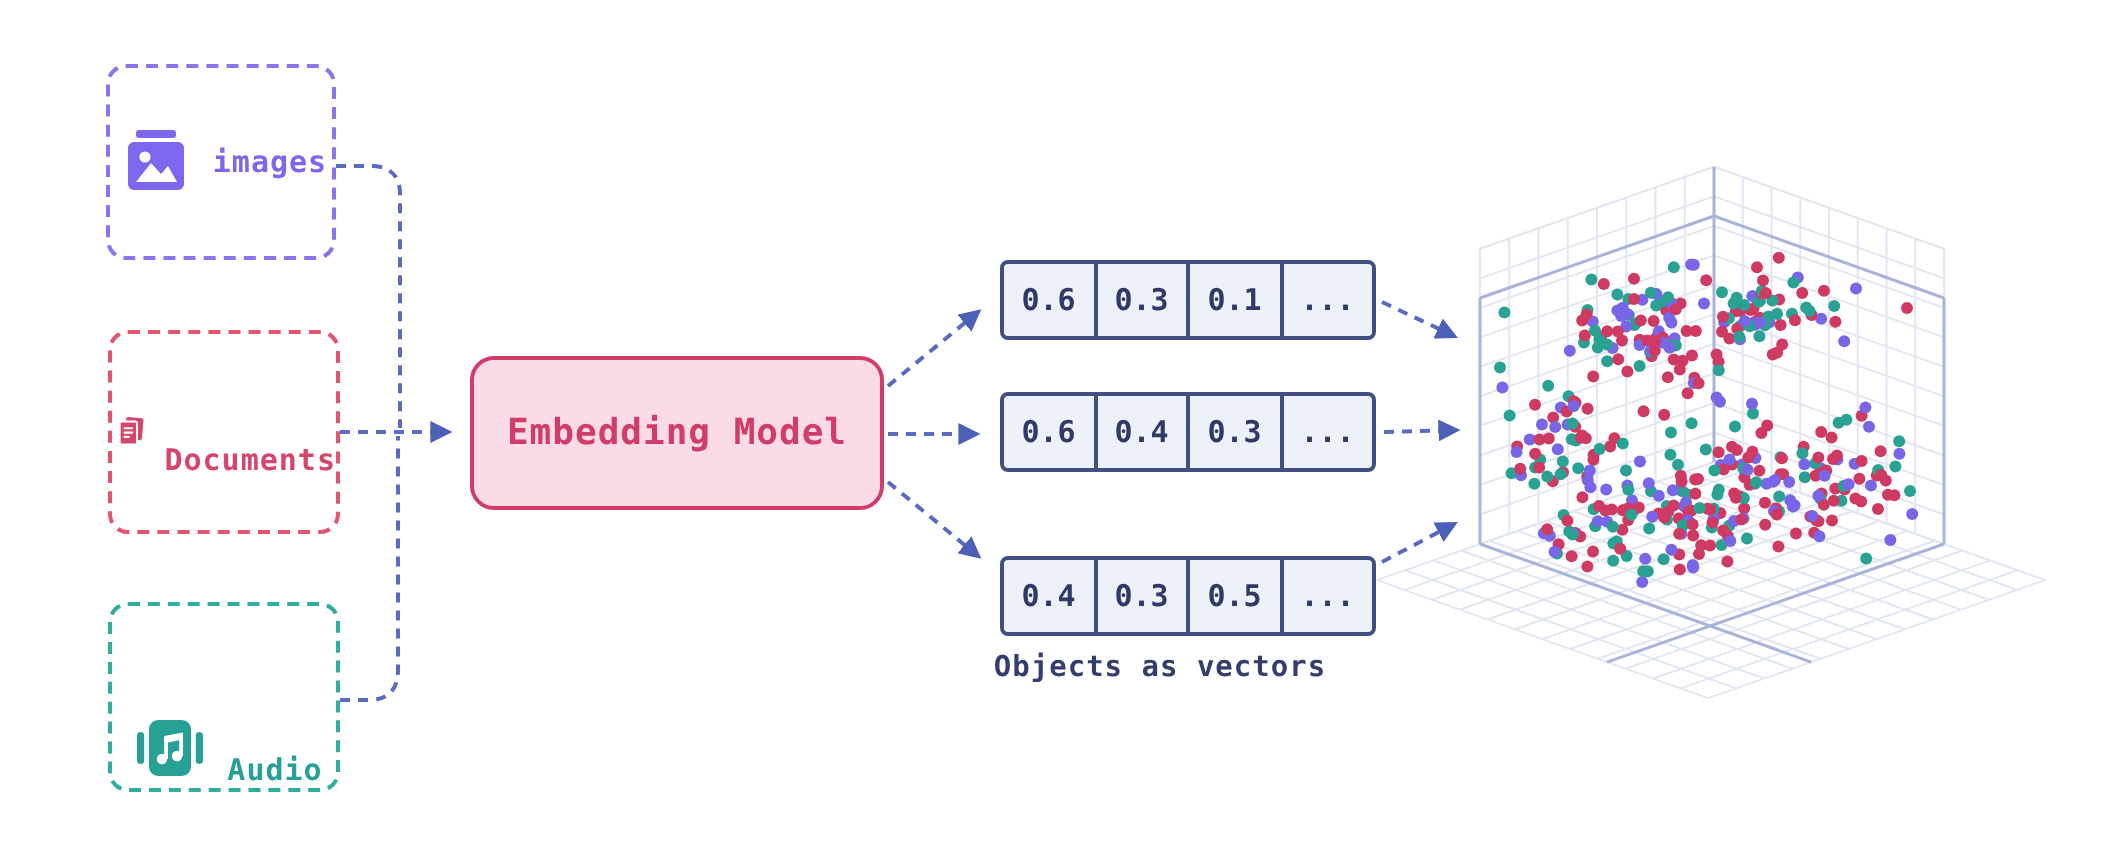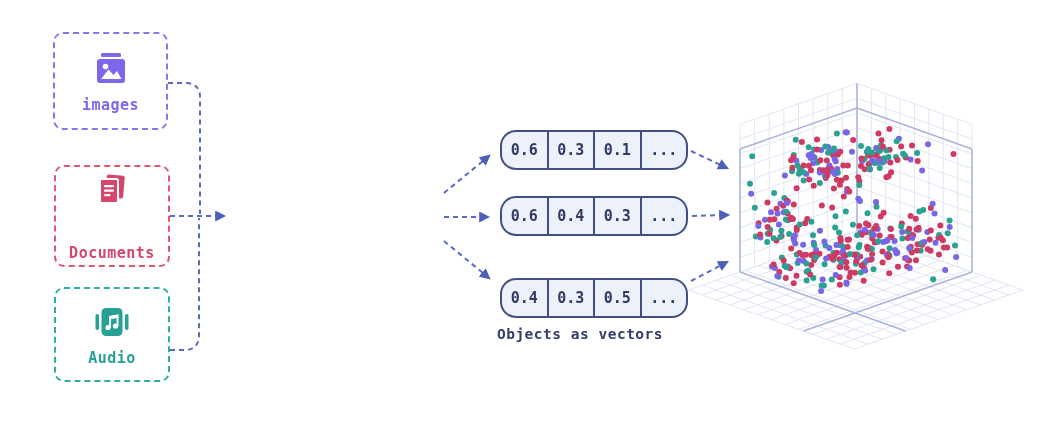--- a/index.html
+++ b/index.html
@@ -2,39 +2,39 @@
 <html style="--background: #ffffff; --connector: #5a6ac0; --arrowhead: #4c60b8; --purple: #7b68ee; --purple_border: #8578ef; --pink: #d6466b; --pink_border: #e0556f; --teal: #27a195; --teal_border: #2fae9f; --model_fill: #fbdce6; --model_stroke: #d23c69; --cell_fill: #edf1f9; --cell_stroke: #414e80; --cell_text: #2f3a66; --caption_text: #343d6b;"><head>
 <meta charset="utf-8">
 <style>
   html,body{margin:0;padding:0;background:#fff;}
   .canvas{
     position:relative;width:1060px;height:422px;background:var(--background,#fff);
     font-family:"DejaVu Sans Mono","Liberation Mono",monospace;overflow:hidden;
   }
   .layer{position:absolute;top:0;left:0;}
   .src-box{
-    position:absolute;display:flex;flex-direction:column;align-items:center;justify-content:center;
+    position:absolute;display:flex;flex-direction:row;align-items:center;justify-content:center;
     gap:7px;border-radius:10px;border:2px dashed;background:transparent;box-sizing:border-box;
   }
   .src-box .label{font-size:15px;font-weight:600;letter-spacing:.5px;}
   .box-images{left:53px;top:32px;width:115px;height:98px;border-color:var(--purple_border);}
   .box-images .label{color:var(--purple);}
   .box-documents{left:54px;top:165px;width:116px;height:102px;border-color:var(--pink_border);}
   .box-documents .label{color:var(--pink);margin-top:27px;}
-  .box-audio{left:54px;top:287px;width:116px;height:95px;border-color:var(--teal_border);}
+  .box-audio{left:54px;top:301px;width:116px;height:95px;border-color:var(--teal_border);align-items:flex-end;}
   .box-audio .label{color:var(--teal);}
   .model-box{
     position:absolute;left:235px;top:178px;width:207px;height:77px;box-sizing:border-box;
     border:2px solid var(--model_stroke);border-radius:12px;background:var(--model_fill);
     display:flex;align-items:center;justify-content:center;
     color:var(--model_stroke);font-size:18px;font-weight:600;letter-spacing:.5px;
   }
   .vec-row{
     position:absolute;left:500px;width:188px;height:40px;display:flex;box-sizing:border-box;
-    border:2px solid var(--cell_stroke);border-radius:16px;background:var(--cell_fill);overflow:hidden;
+    border:2px solid var(--cell_stroke);border-radius:4px;background:var(--cell_fill);overflow:hidden;
   }
   .row-0{top:130px}.row-1{top:196px}.row-2{top:278px}
   .vec-cell{
     flex:1 1 0;display:flex;align-items:center;justify-content:center;
     border-right:2px solid var(--cell_stroke);color:var(--cell_text);
     font-size:15px;font-weight:600;
   }
   .vec-cell:last-child{border-right:none;}
   .vec-caption{
     position:absolute;left:484px;top:326px;width:192px;text-align:center;
@@ -612,20 +612,23 @@
         <circle cx="16" cy="25.5" r="2.6"></circle>
         <circle cx="23.5" cy="24" r="2.6"></circle>
         <rect x="17.1" y="15" width="1.9" height="10.5"></rect>
         <rect x="24.6" y="13.5" width="1.9" height="10.5"></rect>
         <path d="M17.1 14 L26.5 12.2 L26.5 15.8 L17.1 17.6 Z"></path>
       </g>
     </svg>
     <div class="label">Audio</div>
   </div>
 
+  <div class="model-box">
+    <span>Embedding Model</span>
+  </div>
 
   <div class="vec-row row-0">
     <div class="vec-cell">0.6</div>
     <div class="vec-cell">0.3</div>
     <div class="vec-cell">0.1</div>
     <div class="vec-cell">...</div>
   </div>
   <div class="vec-row row-1">
     <div class="vec-cell">0.6</div>
     <div class="vec-cell">0.4</div>

